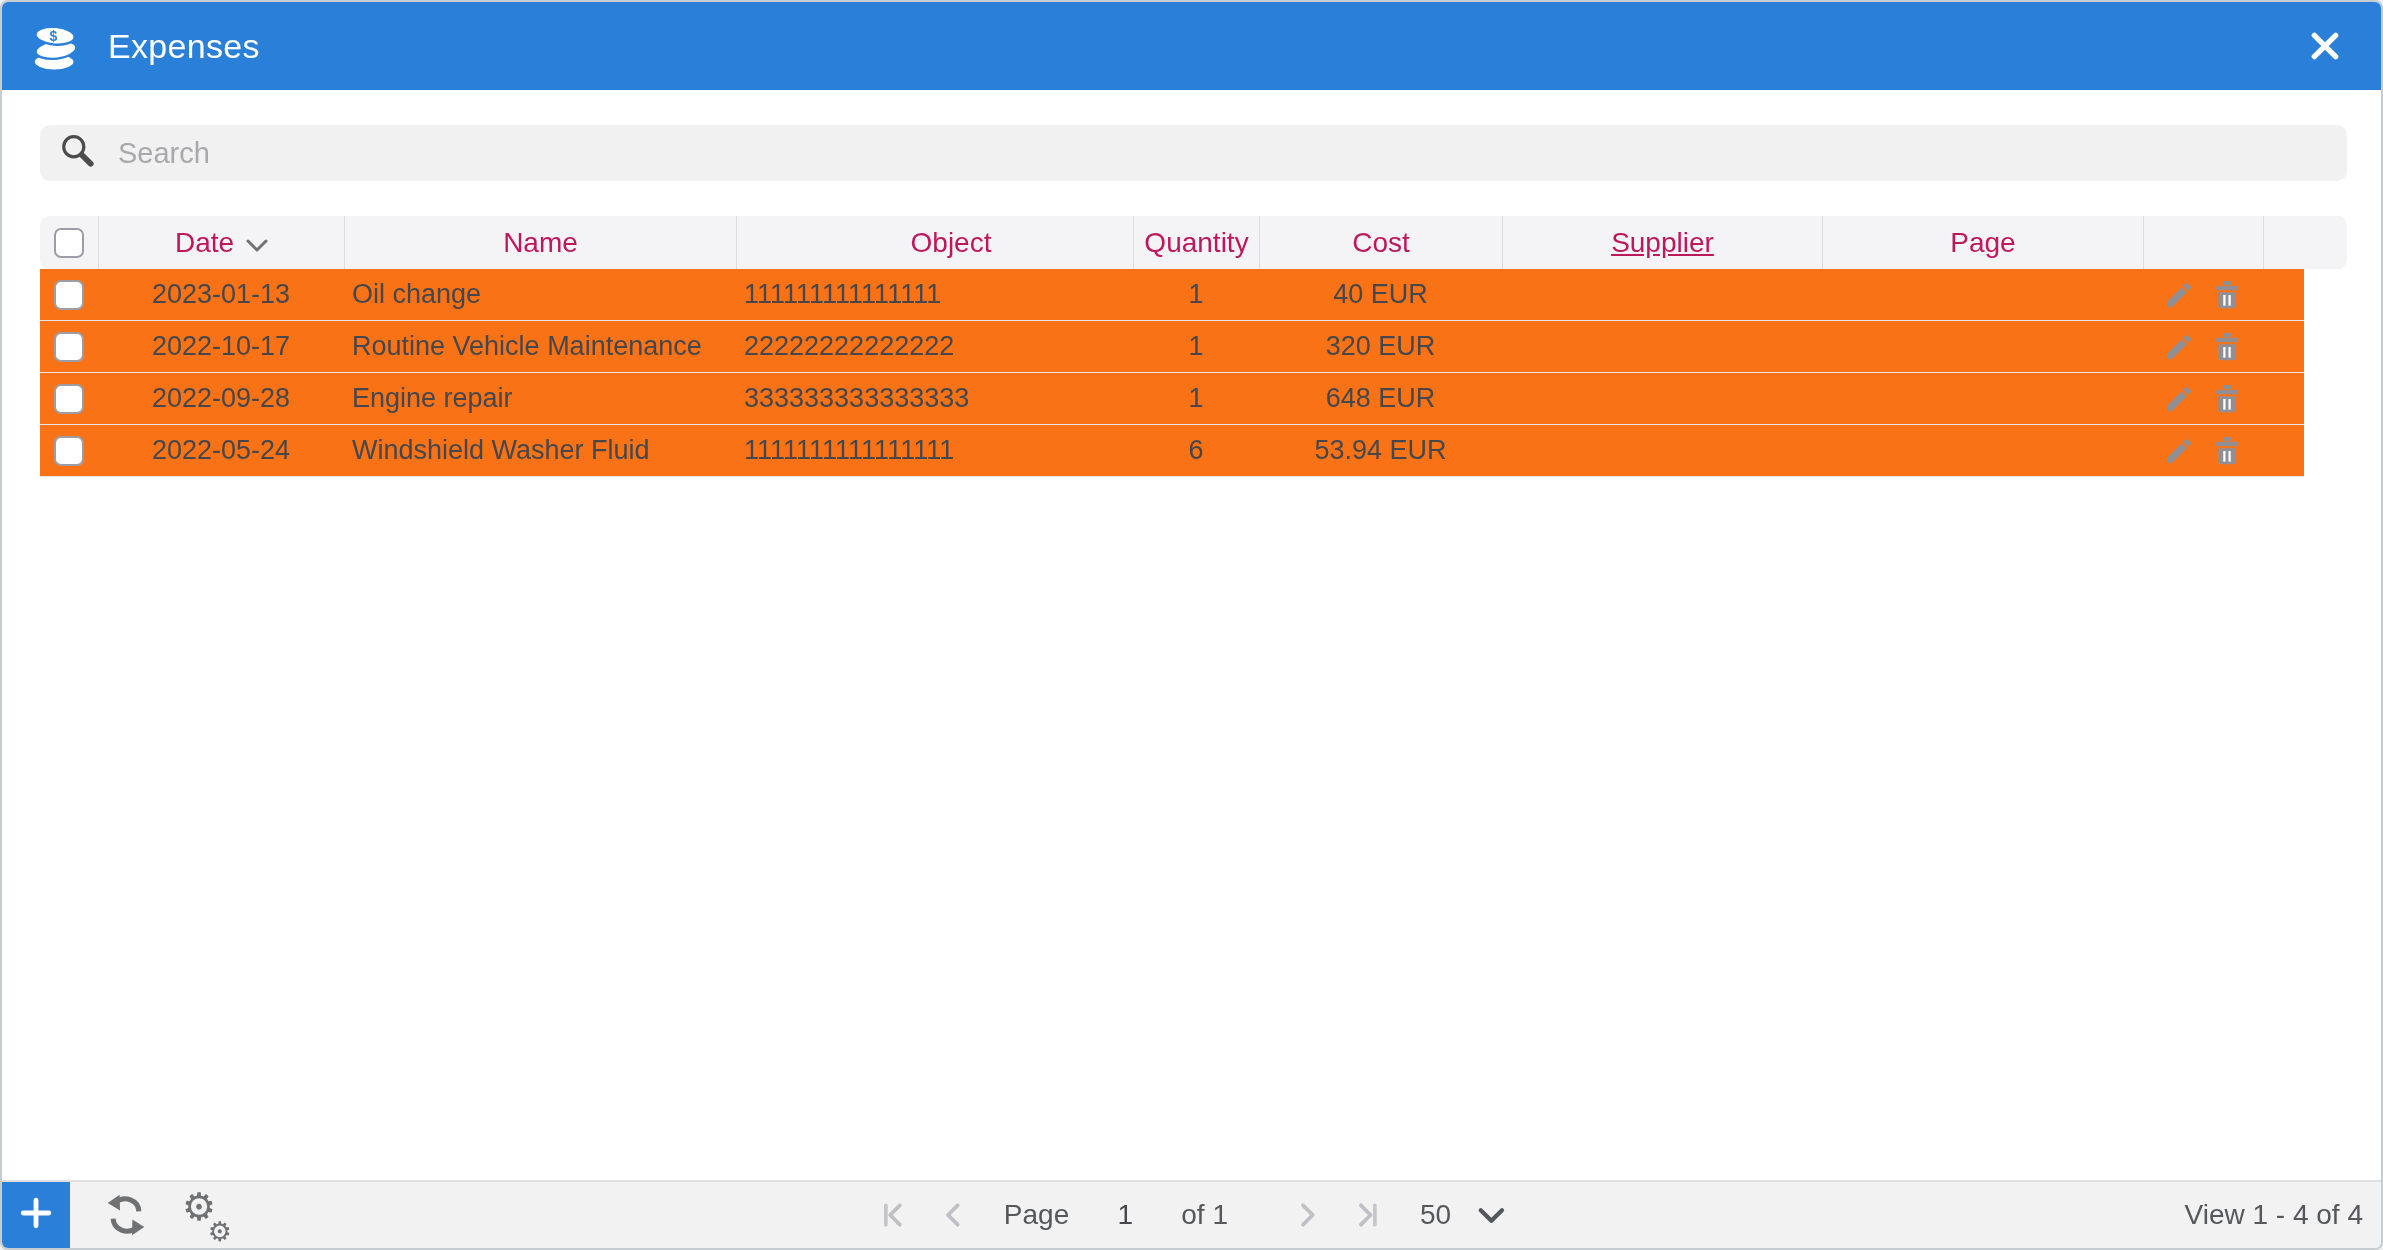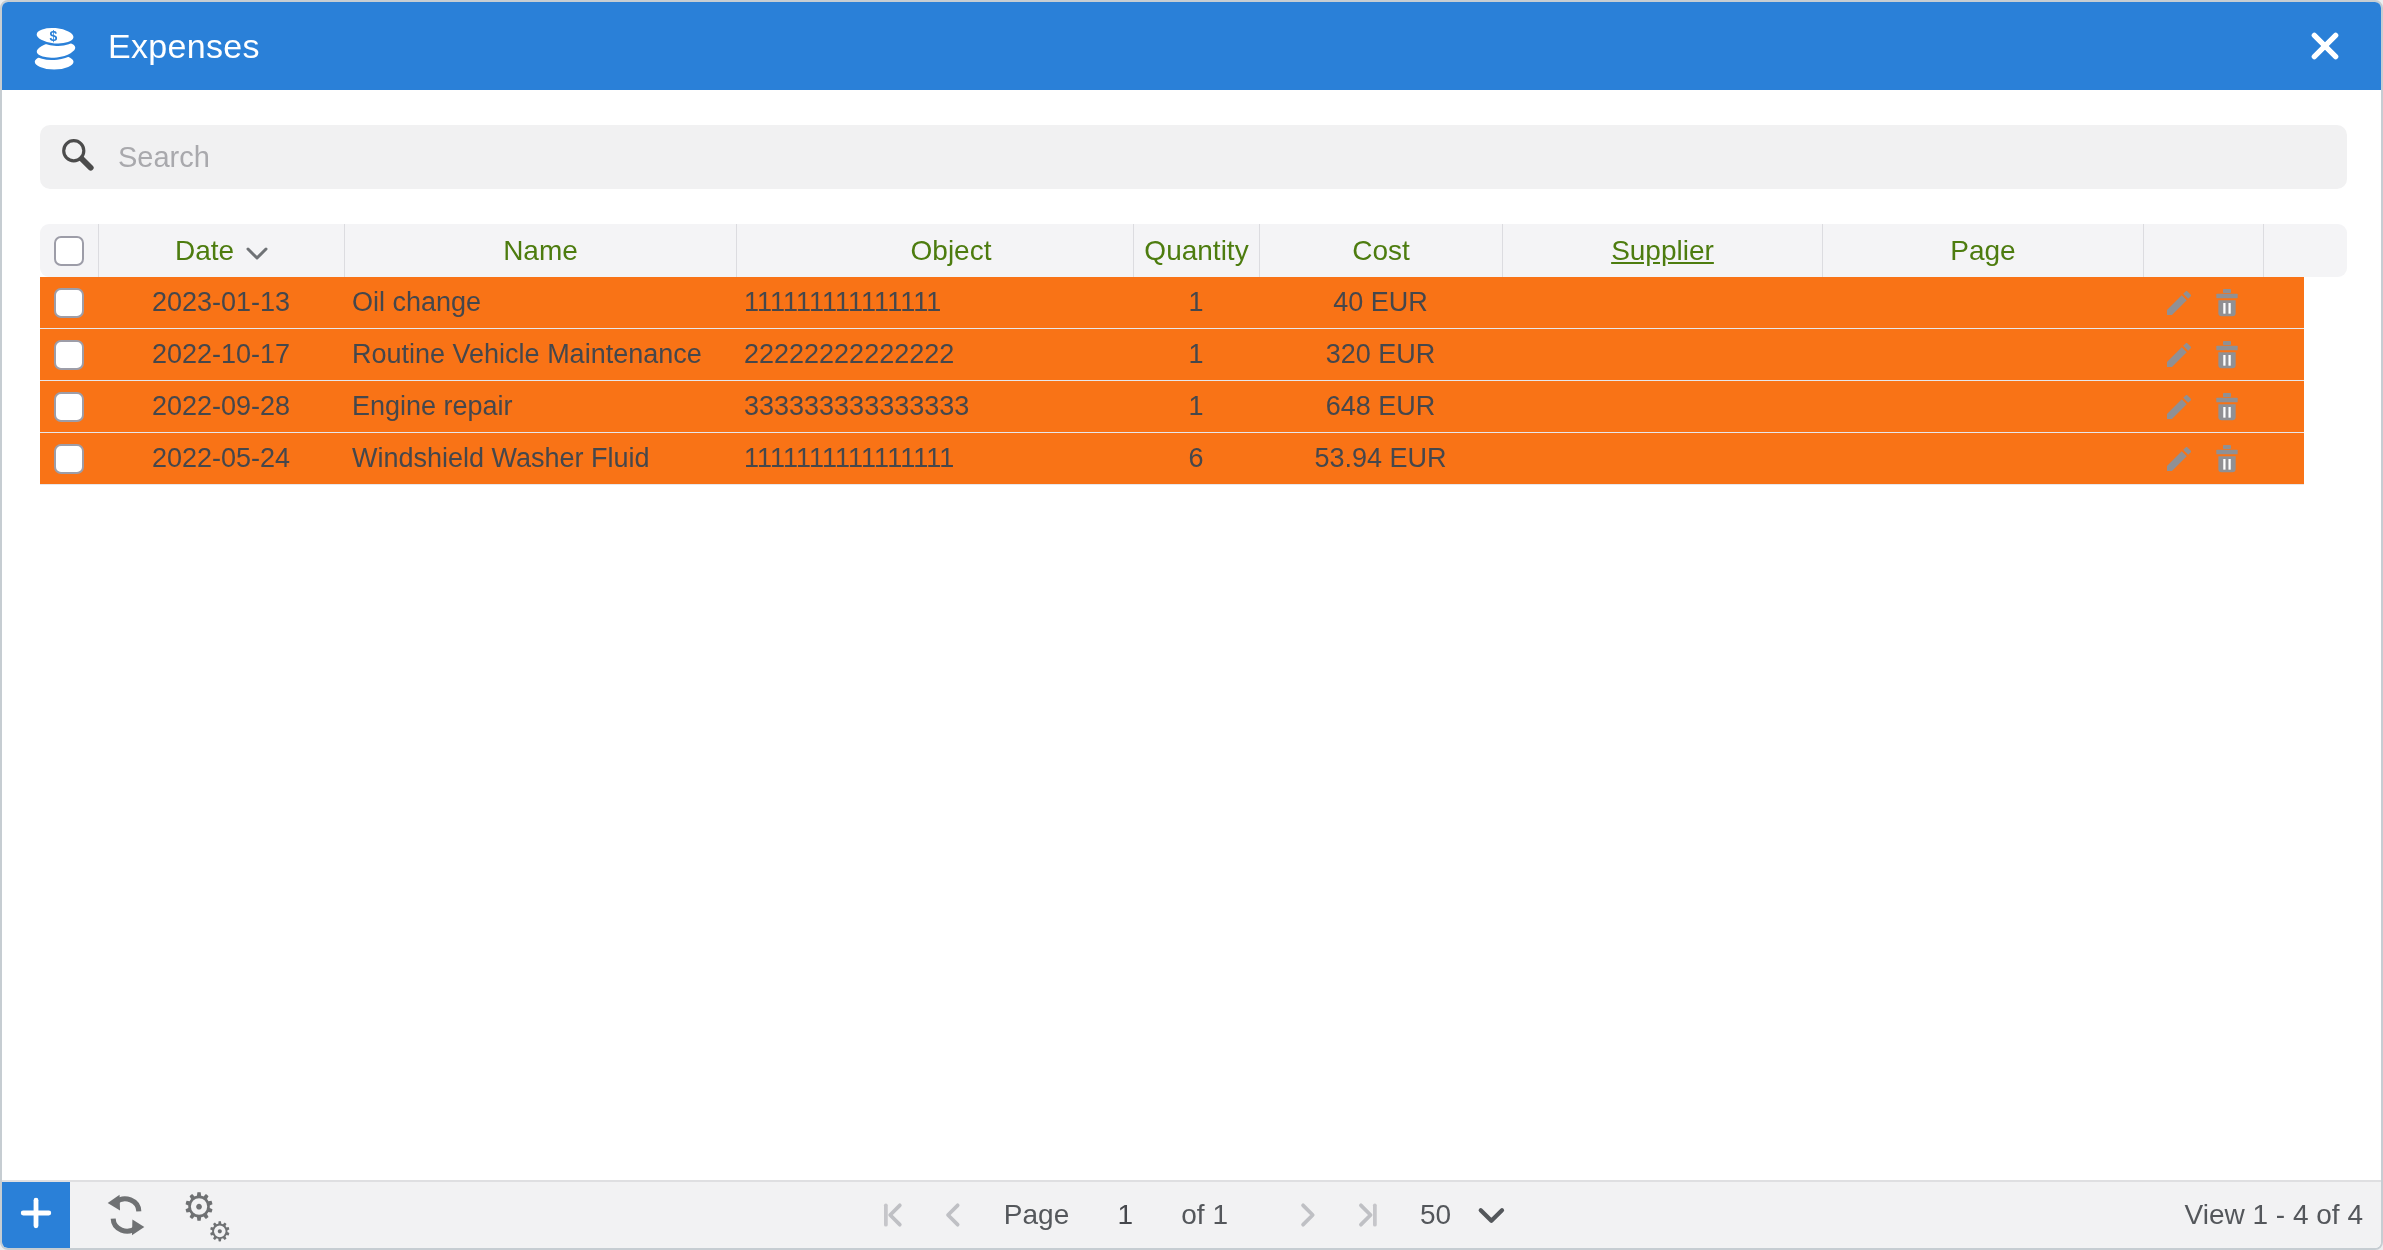--- a/index.html
+++ b/index.html
@@ -13,40 +13,40 @@
   .titlebar {
     height:88px; flex:0 0 88px; background:#2a80d8;
     display:flex; align-items:center; padding:0 36px 0 26px;
   }
   .titlebar .app-icon { width:56px; height:60px; display:flex; align-items:center; }
   .titlebar .title { color:#ffffff; font-size:34px; margin-left:24px; letter-spacing:.3px; }
   .titlebar .spacer { flex:1; }
   .close-btn { width:40px; height:40px; display:flex; align-items:center; justify-content:center; cursor:pointer; }
   
   .search-box {
-    margin:35px 36px 0 38px; width:2307px; height:64px;
+    margin:35px 36px 0 38px; width:2307px; height:56px;
     background:#f1f1f2; border-radius:10px;
     display:flex; align-items:center; padding:0 20px;
   }
   .search-box svg { flex:0 0 auto; }
   .search-input {
     flex:1; border:none; outline:none; background:transparent;
     font-size:29px; color:#45474c; margin-left:22px;
     font-family:"Liberation Sans", sans-serif;
   }
   .search-input::placeholder { color:#a9a9ad; opacity:1; }
   
   .grid { margin:35px 0 0 38px; }
   .grid-header {
     width:2307px; height:53px; background:#f4f4f6; border-radius:9px;
     display:flex; align-items:stretch;
   }
   .hcell {
     display:flex; align-items:center; justify-content:center;
-    font-size:28px; color:#4d7c0f; border-left:1px solid #dcdce0;
+    font-size:28px; color:#be185d; border-left:1px solid #dcdce0;
     overflow:hidden; white-space:nowrap;
   }
   .hcell:first-child { border-left:none; }
   .hcell .sort-gap { width:12px; }
   .c-check { width:58px; }
   .c-date { width:246px; }
   .c-name { width:392px; }
   .c-object { width:397px;padding-left:32px; }
   .c-qty { width:126px; }
   .c-cost { width:243px; }

